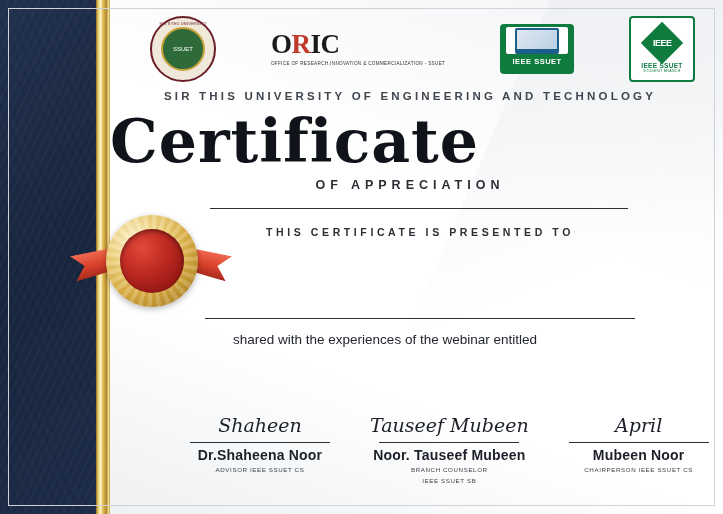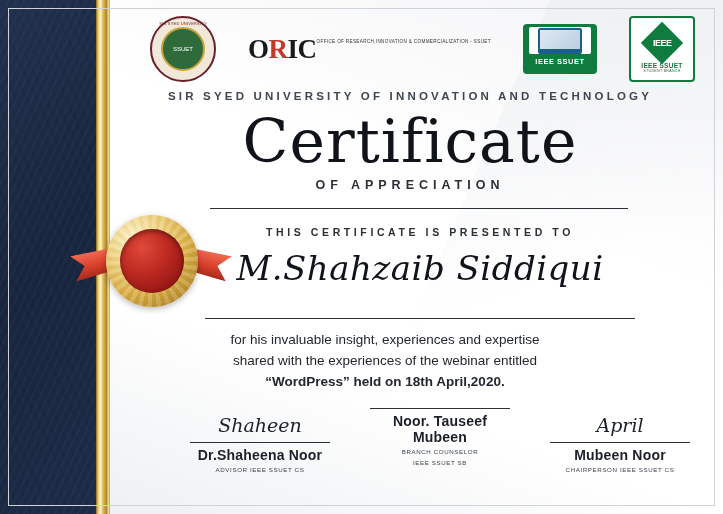--- a/index.html
+++ b/index.html
@@ -125,21 +125,21 @@
   .logo-ssuet .ring-text {
     position: absolute;
     font-size: 4px;
     color: #6b1f2a;
     letter-spacing: .2px;
   }
   .logo-ssuet .ring-text.top { top: 3px; }
   .logo-ssuet .ring-text.bottom { bottom: 3px; }
 
   
-  .logo-oric { flex-direction: row; align-items: flex-start; justify-content: center; }
+  .logo-oric { flex-direction: column; align-items: flex-start; justify-content: center; }
   .oric-word {
     font-family: "Liberation Serif", serif;
     font-weight: bold;
     font-size: 27px;
     line-height: 1;
     color: #1a1a1a;
     letter-spacing: -0.5px;
     white-space: nowrap;
   }
   .oric-word .o-ring {
@@ -243,23 +243,23 @@
     letter-spacing: 3.2px;
     color: #3f4650;
     font-weight: bold;
   }
 
   .cert-title {
     position: absolute;
     left: 110px;
     top: 110px;
     width: 600px;
-    text-align: center;
+    text-align: left;
     font-family: "DejaVu Serif", "Liberation Serif", serif;
-    font-weight: normal;
+    font-weight: bold;
     font-size: 60px;
     line-height: 1.05;
     color: #10131a;
     letter-spacing: 1px;
   }
 
   .cert-sub {
     position: absolute;
     left: 110px;
     top: 178px;
@@ -462,37 +462,32 @@
         <div class="diamond">
           <span>IEEE</span>
         </div>
         <div class="sb-main">IEEE SSUET</div>
         <div class="sb-sub">STUDENT  BRANCH</div>
       </div>
     </div>
 
   </div>
 
-  <div class="university-line">SIR SYED UNIVERSITY OF INNOVATION AND TECHNOLOGY</div>
+  <div class="university-line">SIR THIS UNIVERSITY OF ENGINEERING AND TECHNOLOGY</div>
   <div class="cert-title">Certificate</div>
   <div class="cert-sub">OF APPRECIATION</div>
 
   <div class="rule rule-top"></div>
 
   <div class="presented-to">THIS CERTIFICATE IS PRESENTED TO</div>
-  <div class="recipient">M.Shahzaib Siddiqui</div>
 
   <div class="rule rule-bottom"></div>
 
   <div class="body-text">
-    <div>for his invaluable insight, experiences and expertise</div>
     <div>shared with the experiences of the webinar entitled</div>
-    <div>
-      <span class="bold-quote">“</span><span class="bold-quote">WordPress</span><span class="bold-quote">”  held on 18th April,2020.</span>
-    </div>
   </div>
 
   <div class="seal-wrap">
     <div class="ribbon left"></div>
     <div class="ribbon right"></div>
     <div class="seal-outer">
       <div class="seal-notches"></div>
       <div class="seal-inner"></div>
     </div>
   </div>
@@ -500,20 +495,21 @@
   <div class="signatures">
 
     <div class="sig">
       <div class="sig-mark">Shaheen</div>
       <div class="sig-line"></div>
       <div class="sig-name">Dr.Shaheena Noor</div>
       <div class="sig-role">ADVISOR IEEE SSUET CS</div>
     </div>
 
     <div class="sig">
+      <div class="sig-mark">Tauseef Mubeen</div>
       <div class="sig-line"></div>
       <div class="sig-name">Noor. Tauseef Mubeen</div>
       <div class="sig-role">BRANCH   COUNSELOR</div>
       <div class="sig-role">IEEE SSUET SB</div>
     </div>
 
     <div class="sig">
       <div class="sig-mark">April</div>
       <div class="sig-line"></div>
       <div class="sig-name">Mubeen Noor</div>

